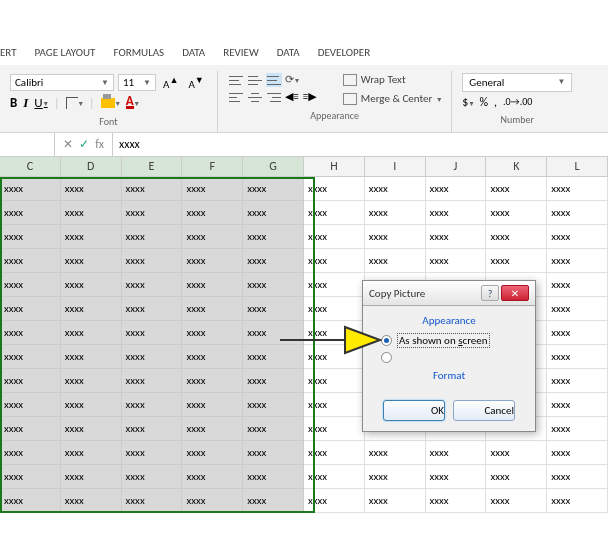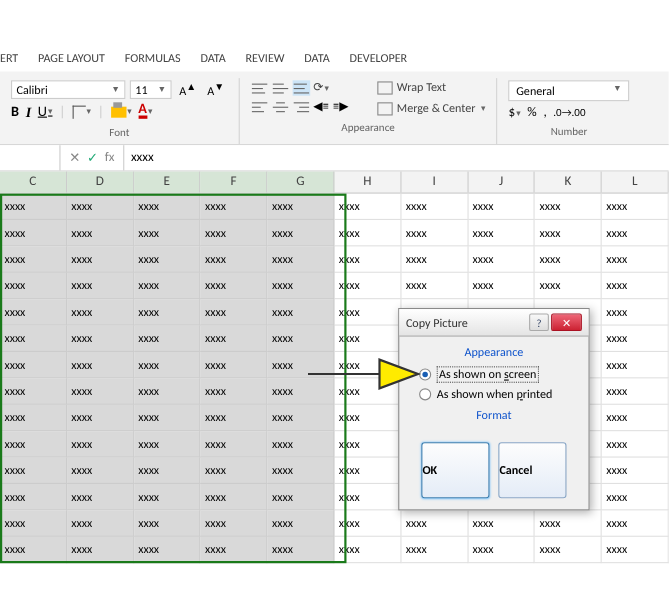--- a/index.html
+++ b/index.html
@@ -67,21 +67,21 @@
 .dlg-help { width: 18px; height: 16px; border: 1px solid #aaa; background: linear-gradient(#f8f8f8,#ddd); font-size: 10px; display: flex; align-items: center; justify-content: center; color: #346; border-radius: 2px; }
 .dlg-close { width: 28px; height: 16px; background: linear-gradient(#e67,#c23); color: #fff; font-size: 10px; display: flex; align-items: center; justify-content: center; border-radius: 2px; border: 1px solid #a12; }
 .dlg-body { padding: 8px 10px; }
 .dlg-section-label { color: #15c; margin-bottom: 4px; text-align: center; }
 .dlg-radio { display: flex; align-items: center; gap: 5px; padding: 2px 0 2px 8px; }
 .radio { width: 11px; height: 11px; border: 1px solid #888; border-radius: 50%; background: #fff; display: flex; align-items: center; justify-content: center; }
 .radio.checked::after { content: ""; width: 5px; height: 5px; background: #1a5fb4; border-radius: 50%; }
 .dlg-radio.highlight span.lbl { border: 1px dotted #555; padding: 0 1px; }
 .underline-letter { text-decoration: underline; }
 .dlg-buttons { display: flex; justify-content: center; gap: 8px; padding: 6px 0 10px; }
-.dlg-btn { width: 62px; padding: 18px 0; border: 1px solid #8aa7c7; background: linear-gradient(#fdfdfd,#e4ecf7); font-size: 11px; border-radius: 3px; text-align: left; font-weight: bold; }
+.dlg-btn { width: 62px; padding: 3px 0; border: 1px solid #8aa7c7; background: linear-gradient(#fdfdfd,#e4ecf7); font-size: 11px; border-radius: 3px; text-align: right; }
 .dlg-btn.ok { border: 1px solid #3c7fb1; box-shadow: 0 0 2px #6bf; }
 
 .arrow { position: absolute; left: 275px; top: 315px; width: 110px; height: 50px; pointer-events: none; }
 </style>
 </head>
 <body>
 
 <div class="ribbon-tabs">
   <div>ERT</div>
   <div>PAGE LAYOUT</div>
@@ -413,21 +413,20 @@
     </div>
   </div>
   <div class="dlg-body">
     <div class="dlg-section-label">Appearance</div>
     <div class="dlg-radio highlight">
       <span class="radio checked"></span>
       <span class="lbl"><span>As shown on </span><span class="underline-letter">s</span><span>creen</span></span>
     </div>
     <div class="dlg-radio">
       <span class="radio"></span>
-      <span><span>As shown when </span><span class="underline-letter">p</span><span>rinted</span></span>
     </div>
     <div class="dlg-section-label" style="margin-top:4px">Format</div>
   </div>
   <div class="dlg-buttons">
     <div class="dlg-btn ok">OK</div>
     <div class="dlg-btn">Cancel</div>
   </div>
 </div>
 
 <svg class="arrow" viewBox="0 0 110 50">

